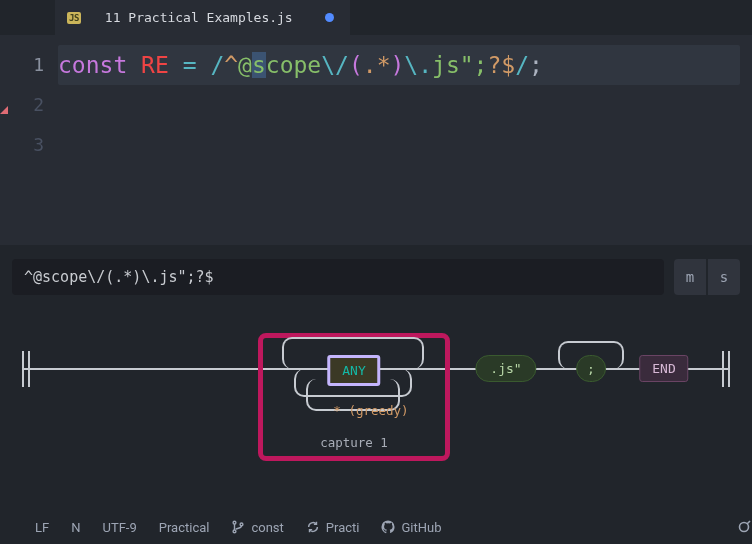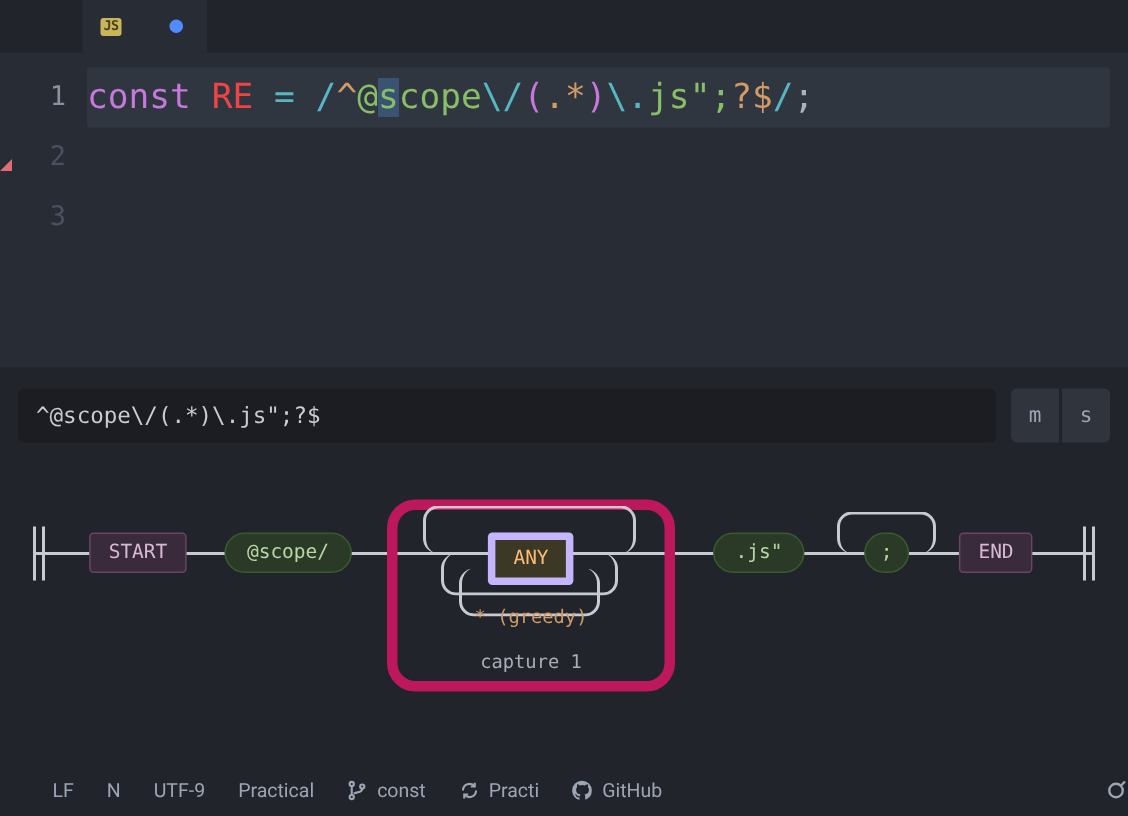--- a/index.html
+++ b/index.html
@@ -167,40 +167,41 @@
     border-radius: 3px;
   }
   .node.literal {
     border: 1px solid #3a5a2f;
     background: #2a3a27;
     color: #b8d7a7;
     border-radius: 999px;
     padding: 5px 14px;
   }
   .node.any {
-    border: 5px solid #c4b5fd;
+    border: 3px solid #c4b5fd;
     background: #3b3925;
-    color: #fdba74;
+    color: #14b8a6;
     border-radius: 3px;
   }
 
   .capture-box {
     position: absolute;
-    border: 7px solid #be185d;
-    border-radius: 19px;
+    border: 5px solid #be185d;
+    border-radius: 8px;
     padding-bottom: 8px;
   }
   .capture-label {
     position: absolute; bottom: 6px; left: 0; right: 0;
     text-align: center; color: #a8adb7; font-size: 12.5px;
   }
   .greedy-label {
     position: absolute;
     color: #d19a66; font-size: 12.5px;
     transform: translateX(-50%);
+    margin-left: 17px;
   }
 
   
   .arc {
     position: absolute;
     border: 2px solid #c7cbd1;
     border-radius: 10px;
     background: none;
   }
 
@@ -221,20 +222,21 @@
   .statusbar svg { width: 14px; height: 14px; fill: none; stroke: #9da5b4; stroke-width: 1.6; }
   .spacer-sm { width: 1px; }
   .statusbar .right-over { position:absolute; right:0; display:flex; align-items:center; gap:6px; padding-right:0;}
 </style>
 </head>
 <body>
 
 <div class="tabbar">
   <div class="tab">
     <span class="js-badge">JS</span>
+    <span>11 Practical Examples.js</span>
     <span class="dirty"></span>
   </div>
 </div>
 
 <div class="editor">
   <div class="gutter">
     <div>1</div>
     <div>2</div>
     <div>3</div>
   </div>
@@ -251,22 +253,20 @@
       <button class="flag-btn">m</button>
       <button class="flag-btn">s</button>
     </div>
   </div>
 
   <div class="diagram">
     <div class="rail"></div>
     <div class="term left"></div>
     <div class="term right"></div>
 
-    <div class="node startend" style="left:80px">START</div>
-    <div class="node literal" style="left:180px">@scope/</div>
 
     <div class="capture-box" style="left:246px; top:20px; width:192px; height:128px;">
       <span class="capture-label">capture 1</span>
     </div>
 
     <div class="arc" style="left:270px; top:24px; width:142px; height:32px; border-bottom:none;"></div>
     <div class="arc" style="left:282px; top:56px; width:118px; height:28px; border-top:none;"></div>
     <div class="arc" style="left:294px; top:66px; width:94px; height:32px; border-top:none;"></div>
 
     <div class="node any" style="left:342px">ANY</div>

